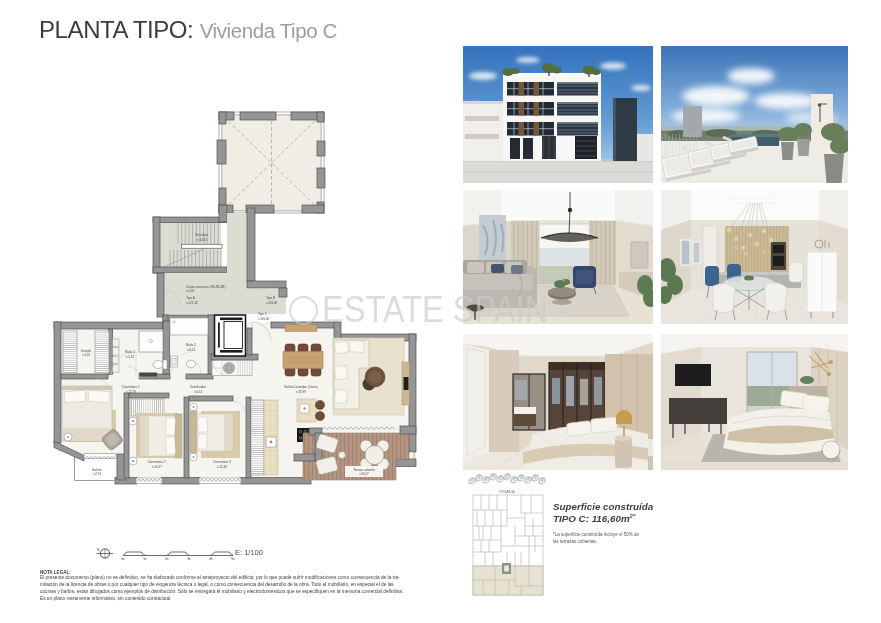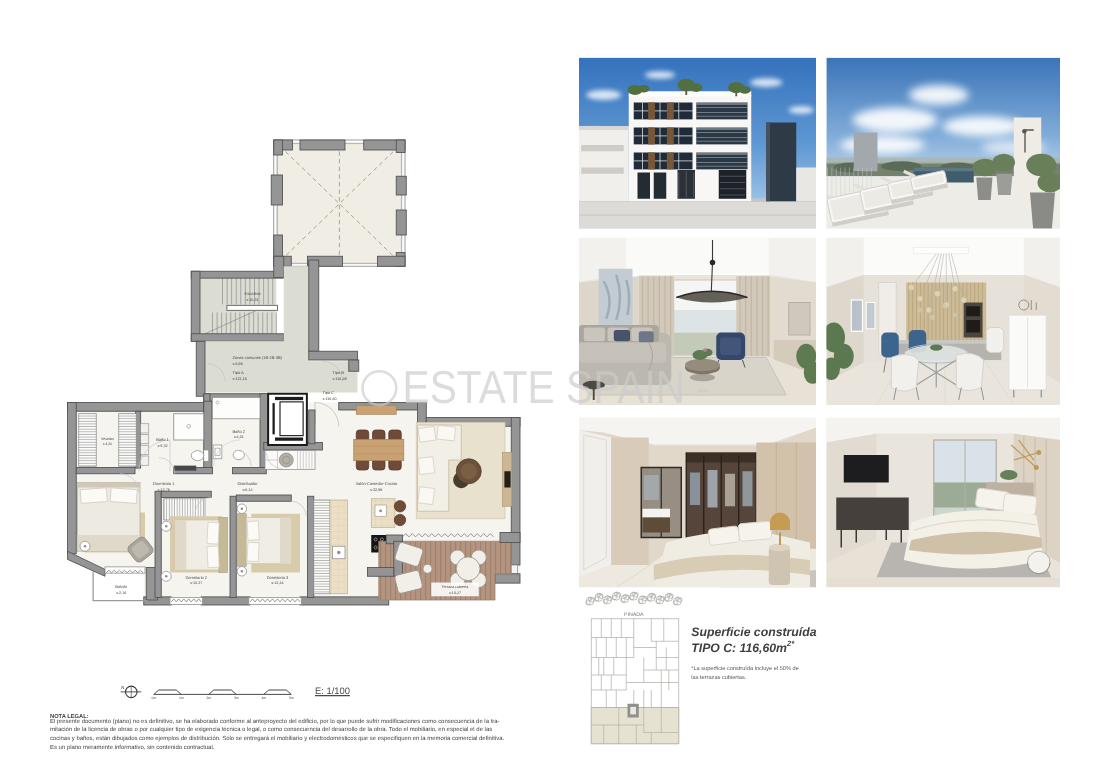--- a/index.html
+++ b/index.html
@@ -8,20 +8,21 @@
 .abs{position:absolute;}
 .photo{position:absolute;overflow:hidden;}
 .photo svg{display:block;}
 .wm{position:absolute;color:rgba(204,204,204,0.68);font-size:37px;font-weight:400;letter-spacing:0px;white-space:nowrap;z-index:5;transform:scaleX(0.88);transform-origin:left top;}
 .wmc{position:absolute;width:25px;height:25px;border:2px solid rgba(202,202,202,0.65);border-radius:50%;z-index:5;}
 </style>
 </head>
 <body>
 <div class="page">
 
+<div class="abs" style="left:39px;top:15.5px;font-size:24px;color:#3d3d3d;letter-spacing:-0.4px;">PLANTA TIPO: <span style="color:#9d9d9d;font-size:20.5px;">Vivienda Tipo C</span></div>
 
 <svg class="abs" style="left:0;top:0;z-index:2" width="460" height="560" viewBox="0 0 460 560">
 <defs>
 <pattern id="hl" width="4" height="2.1" patternUnits="userSpaceOnUse">
           <rect width="4" height="2.1" fill="#fdfdfc"></rect>
           <path d="M0,1 H4" stroke="#8f8f8f" stroke-width="0.55"></path>
         </pattern>
 <pattern id="vl" width="2.1" height="4" patternUnits="userSpaceOnUse">
           <rect width="2.1" height="4" fill="#fdfdfc"></rect>
           <path d="M1,0 V4" stroke="#8f8f8f" stroke-width="0.55"></path>
@@ -1069,20 +1070,20 @@
 <g font-size="2.7" fill="#3d3d3d" font-family="Liberation Sans, sans-serif" text-anchor="middle">
         <text x="28" y="16.5">0m</text>
         <text x="50" y="16.5">1m</text>
         <text x="72" y="16.5">2m</text>
         <text x="94" y="16.5">3m</text>
         <text x="116" y="16.5">4m</text>
         <text x="138" y="16.5">5m</text>
       </g>
 </svg>
 
-<div class="abs" style="left:252px;top:548px;font-size:7.5px;color:#4a4a4a;z-index:2;text-decoration:underline;">E: 1/100</div>
+<div class="abs" style="left:235px;top:548px;font-size:7.5px;color:#4a4a4a;z-index:2;">E: 1/100</div>
 
 <div class="abs" style="left:40px;top:570px;width:390px;z-index:2;color:#3f3f3f;">
 <div style="font-size:4.6px;font-weight:bold;">NOTA LEGAL:</div>
 <div style="font-size:4.75px;line-height:1.47;white-space:nowrap;">El presente documento (plano) no es definitivo, se ha elaborado conforme al anteproyecto del edificio, por lo que puede sufrir modificaciones como consecuencia de la tra-<br>mitación de la licencia de obras o por cualquier tipo de exigencia técnica o legal, o como consecuencia del desarrollo de la obra. Todo el mobiliario, en especial el de las<br>cocinas y baños, están dibujados como ejemplos de distribución. Sólo se entregará el mobiliario y electrodomésticos que se especifiquen en la memoria comercial definitiva.<br>Es un plano meramente informativo, sin contenido contractual.</div>
 </div>
 
 </div>
 
 </body></html>

